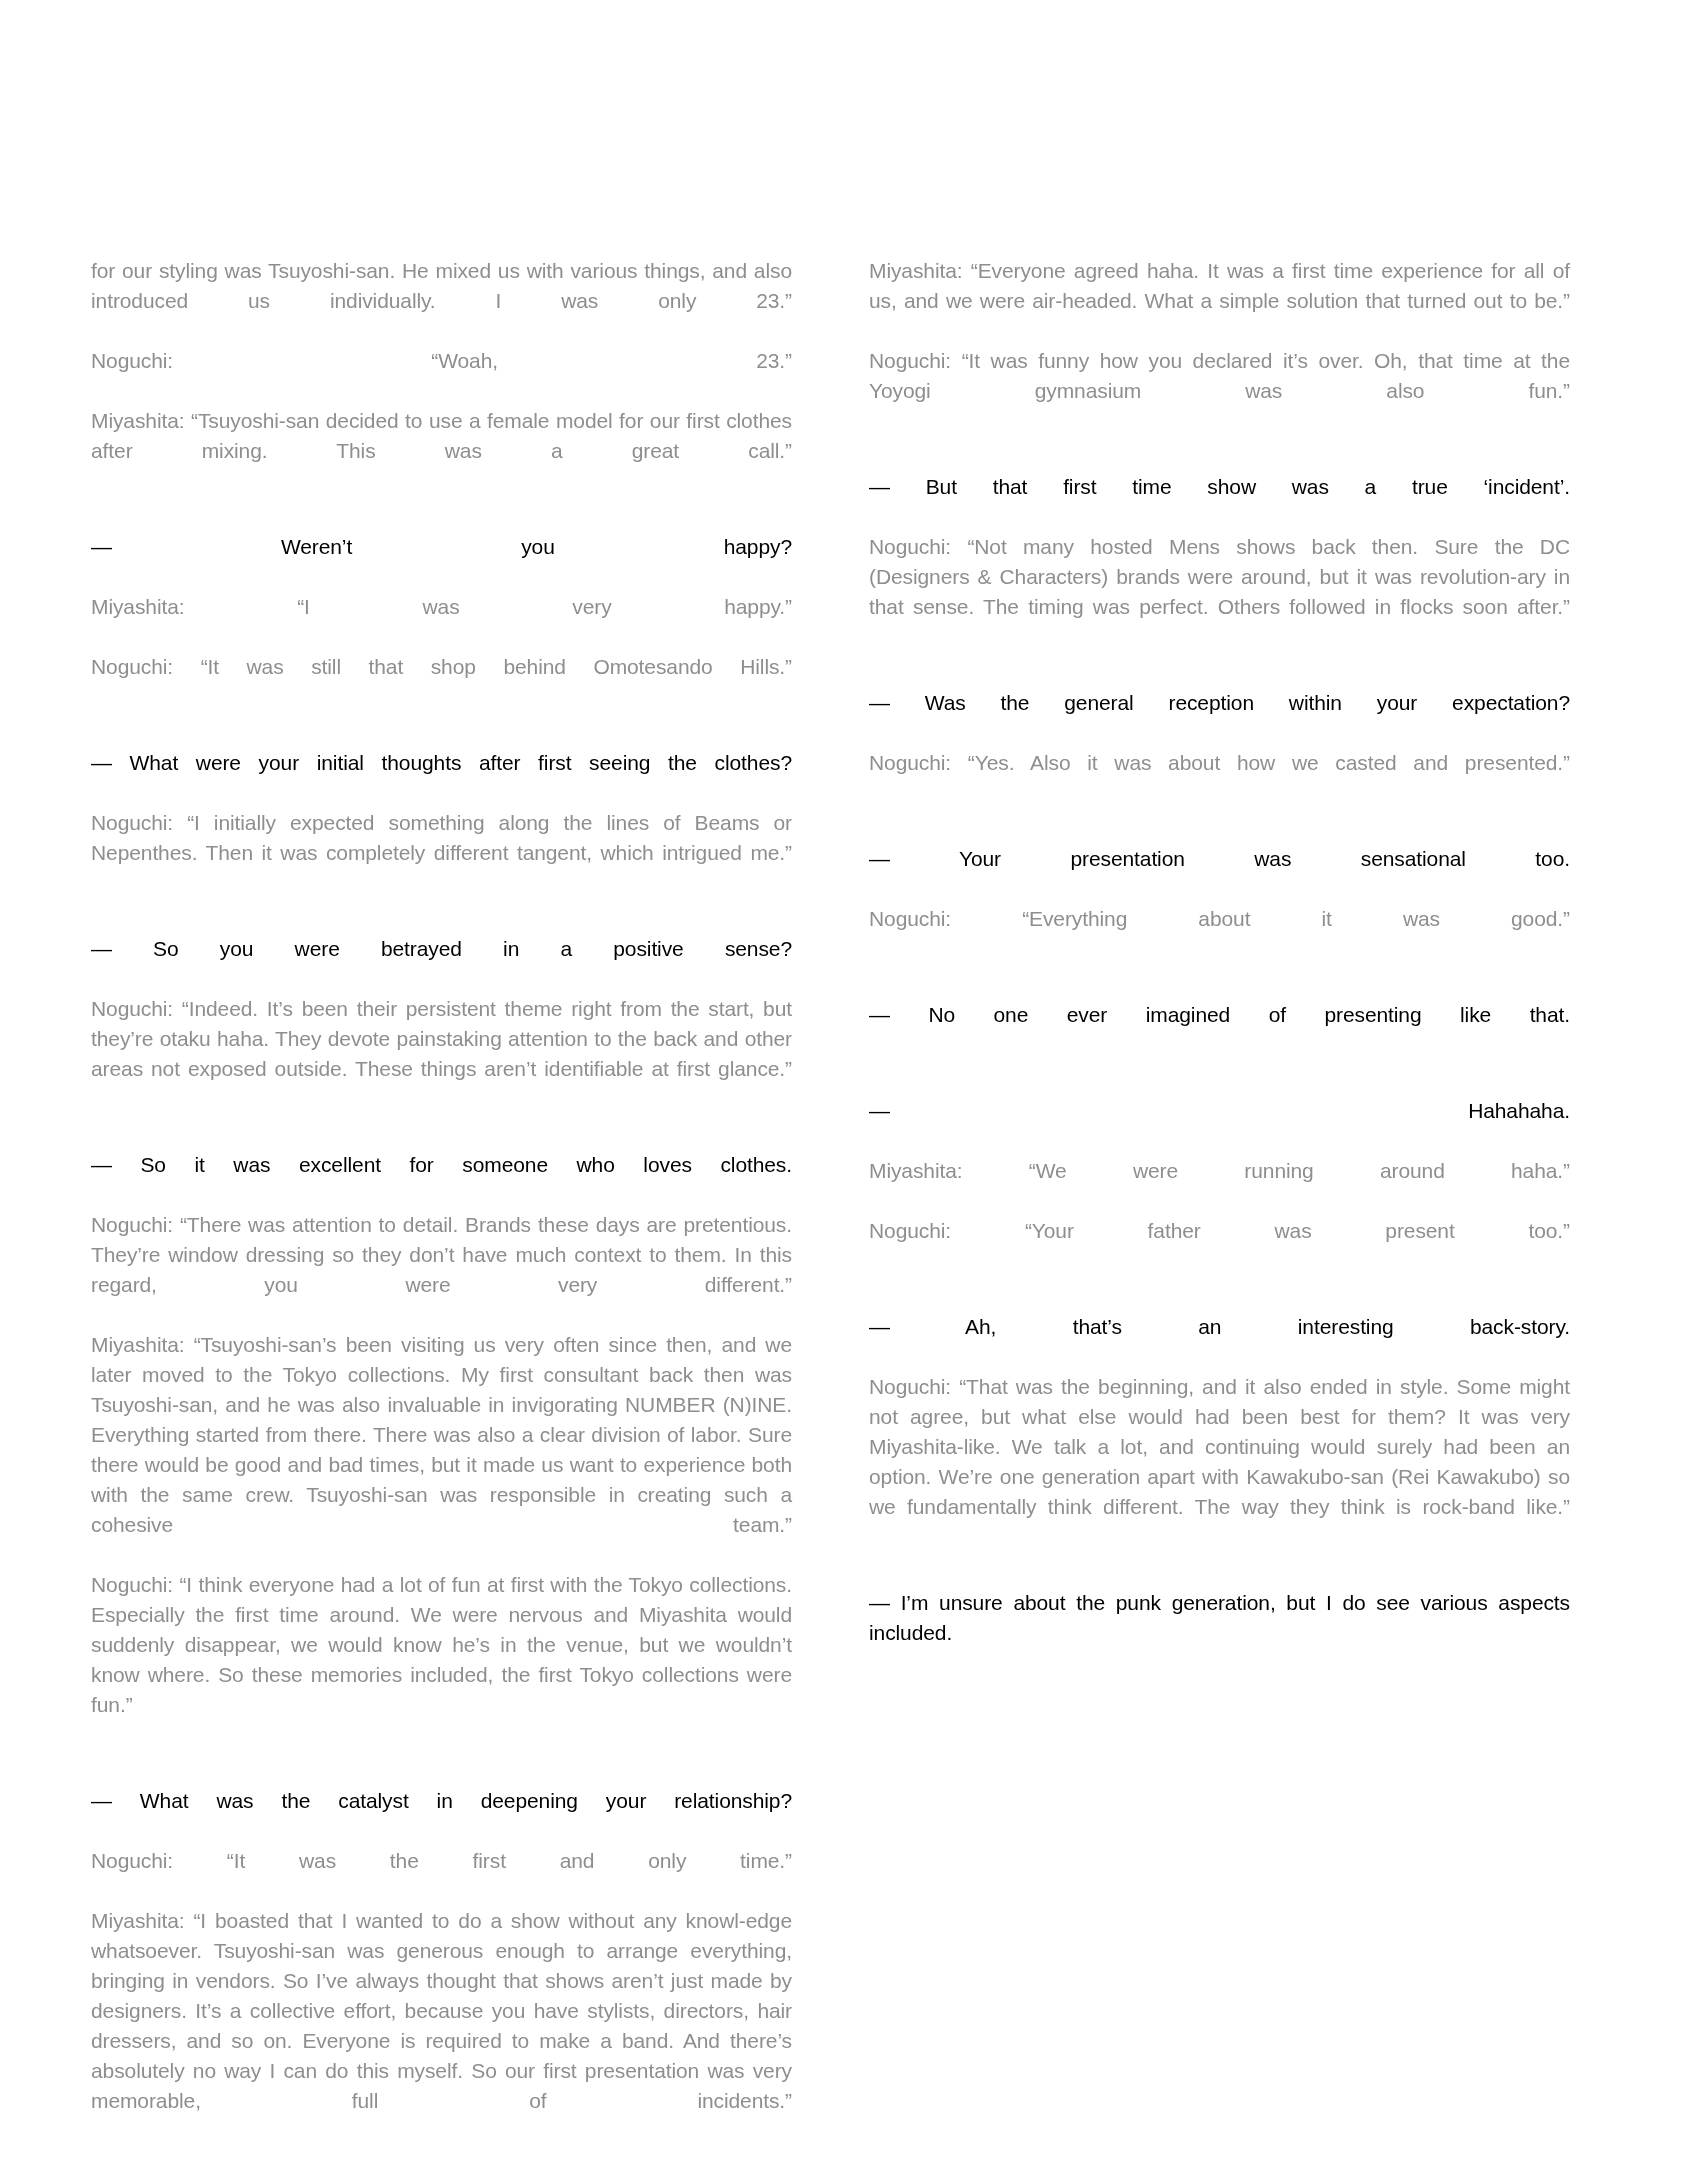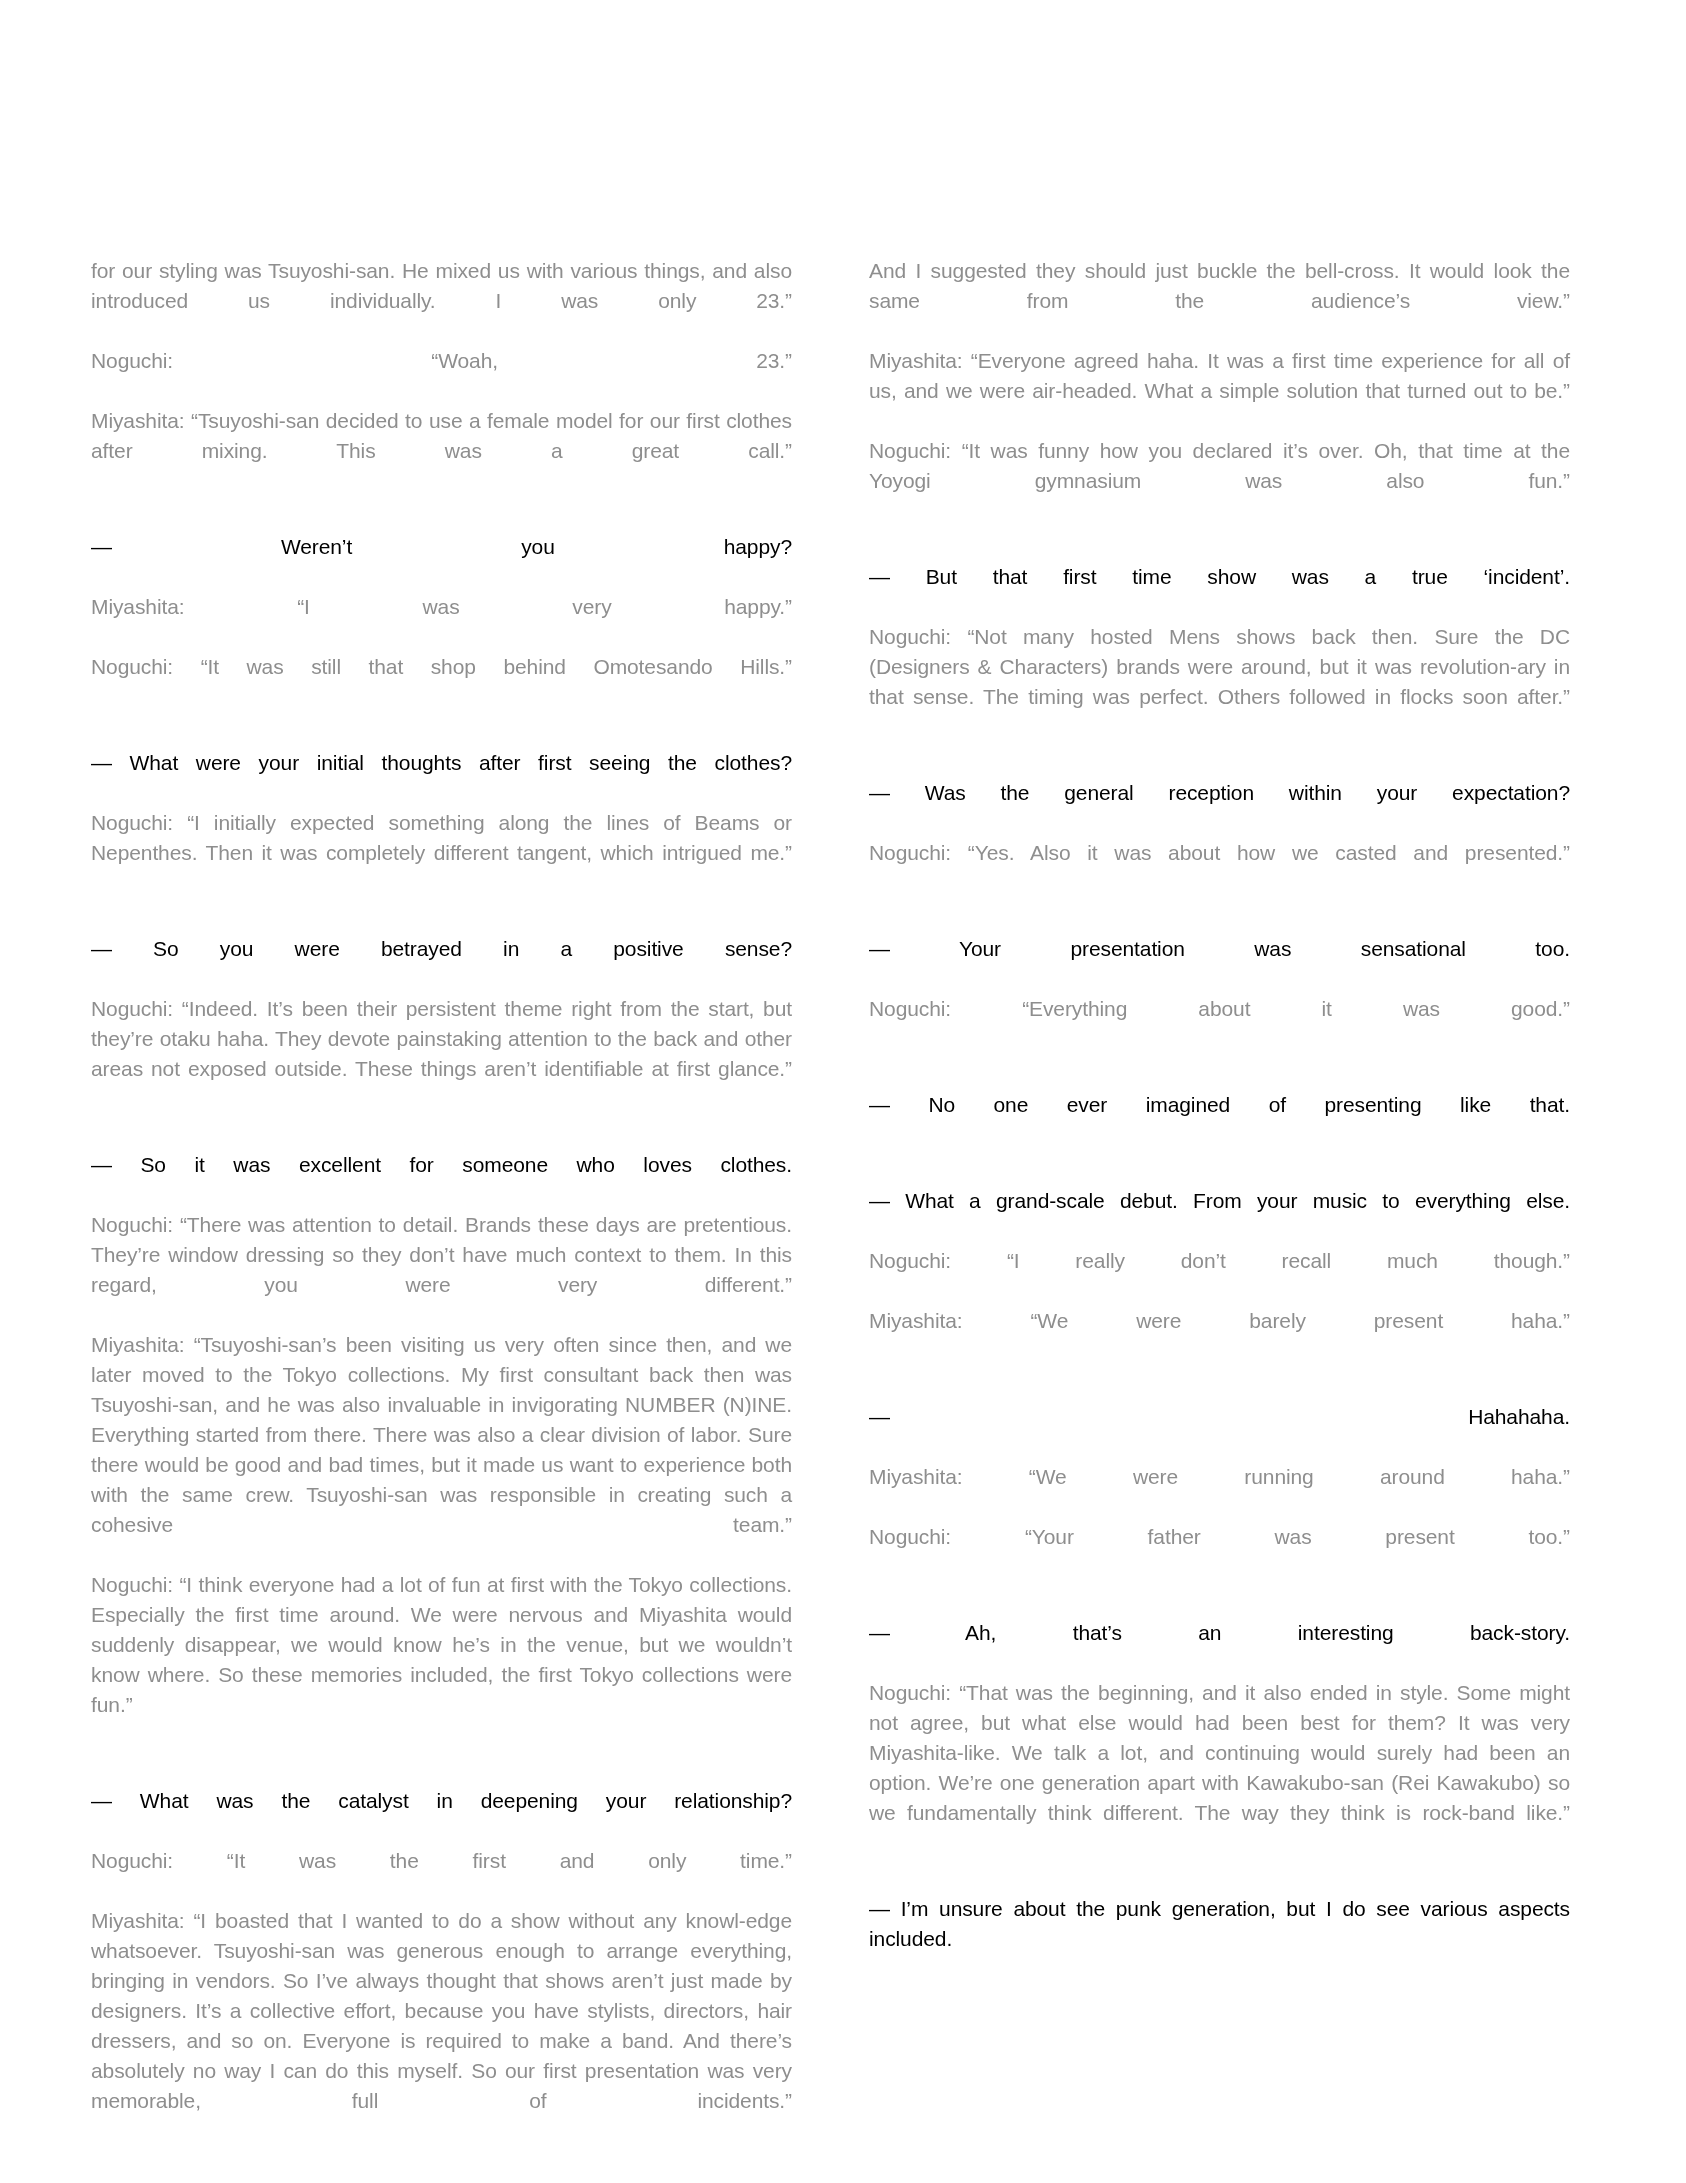--- a/index.html
+++ b/index.html
@@ -102,45 +102,39 @@
           <p class="para">Noguchi: “I think everyone had a lot of fun at first with the Tokyo collections. Especially the first time around. We were nervous and Miyashita would suddenly disappear, we would know he’s in the venue, but we wouldn’t know where. So these memories included, the first Tokyo collections were fun.”</p>
         </div>
         <div class="block">
           <p class="question">—  What was the catalyst in deepening your relationship?</p>
           <p class="para">Noguchi: “It was the first and only time.”</p>
           <p class="para">Miyashita: “I boasted that I wanted to do a show without any knowl-edge whatsoever. Tsuyoshi-san was generous enough to arrange everything, bringing in vendors. So I’ve always thought that shows aren’t just made by designers. It’s a collective effort, because you have stylists, directors, hair dressers, and so on. Everyone is required to make a band. And there’s absolutely no way I can do this myself. So our first presentation was very memorable, full of incidents.”</p>
         </div>
       </div>
     <div class="column" id="col-right">
         <div class="block">
-          <p class="para">And I suggested they should just buckle the bell-cross. It would look the same from the audience’s view.”</p>
           <p class="para">Miyashita: “Everyone agreed haha. It was a first time experience for all of us, and we were air-headed. What a simple solution that turned out to be.”</p>
           <p class="para">Noguchi: “It was funny how you declared it’s over. Oh, that time at the Yoyogi gymnasium was also fun.”</p>
         </div>
         <div class="block">
           <p class="question">—  But that first time show was a true ‘incident’.</p>
           <p class="para">Noguchi: “Not many hosted Mens shows back then. Sure the DC (Designers &amp; Characters) brands were around, but it was revolution-ary in that sense. The timing was perfect. Others followed in flocks soon after.”</p>
         </div>
         <div class="block">
           <p class="question">—  Was the general reception within your expectation?</p>
           <p class="para">Noguchi: “Yes. Also it was about how we casted and presented.”</p>
         </div>
         <div class="block">
           <p class="question">—  Your presentation was sensational too.</p>
           <p class="para">Noguchi: “Everything about it was good.”</p>
         </div>
         <div class="block">
           <p class="question">—  No one ever imagined of presenting like that.</p>
         </div>
         <div class="block">
-          <p class="question">—  What a grand-scale debut. From your music to everything else.</p>
-          <p class="para">Noguchi: “I really don’t recall much though.”</p>
-          <p class="para">Miyashita: “We were barely present haha.”</p>
-        </div>
-        <div class="block">
           <p class="question">—  Hahahaha.</p>
           <p class="para">Miyashita: “We were running around haha.”</p>
           <p class="para">Noguchi: “Your father was present too.”</p>
         </div>
         <div class="block">
           <p class="question">—  Ah, that’s an interesting back-story.</p>
           <p class="para">Noguchi: “That was the beginning, and it also ended in style. Some might not agree, but what else would had been best for them? It was very Miyashita-like. We talk a lot, and continuing would surely had been an option. We’re one generation apart with Kawakubo-san (Rei Kawakubo) so we fundamentally think different. The way they think is rock-band like.”</p>
         </div>
         <div class="block">
           <p class="question">—  I’m unsure about the punk generation, but I do see various aspects included.</p>

